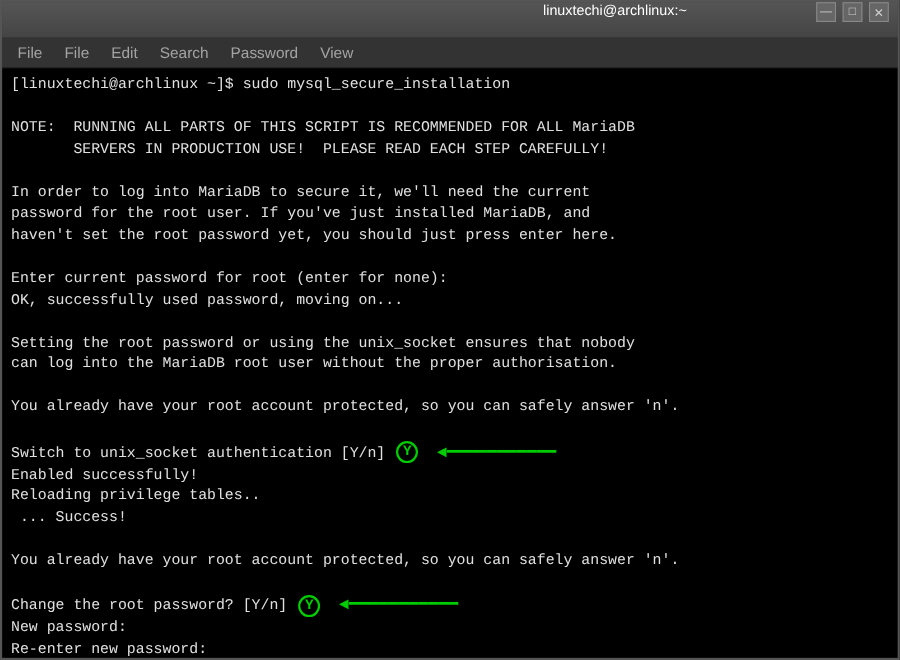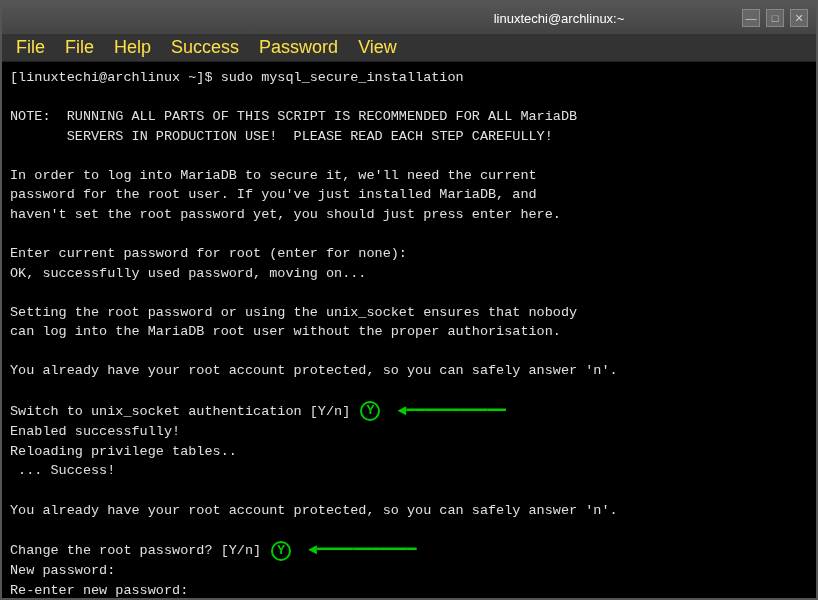--- a/index.html
+++ b/index.html
@@ -17,21 +17,20 @@
       display: flex;
       flex-direction: column;
       border: 2px solid #555;
     }
 
     
     .titlebar {
       background: linear-gradient(to bottom, #555, #444);
       height: 32px;
       display: flex;
-      align-items: center;
       justify-content: space-between;
       padding: 0 8px;
       flex-shrink: 0;
     }
 
     .titlebar-title {
       color: #fff;
       font-size: 13px;
       font-family: sans-serif;
       flex: 1;
@@ -66,22 +65,22 @@
       background: #333;
       height: 28px;
       display: flex;
       align-items: center;
       padding: 0 4px;
       flex-shrink: 0;
       border-bottom: 1px solid #222;
     }
 
     .menubar-item {
-      color: #fde047;
-      font-size: 18px;
+      color: #a3a3a3;
+      font-size: 14px;
       font-family: sans-serif;
       padding: 4px 10px;
       cursor: pointer;
     }
 
     
     .terminal {
       background: #000;
       flex: 1;
       padding: 6px 8px;
@@ -141,22 +140,22 @@
     <div class="titlebar-buttons">
       <div class="titlebar-btn">—</div>
       <div class="titlebar-btn">□</div>
       <div class="titlebar-btn">✕</div>
     </div>
   </div>
 
   <div class="menubar">
     <div class="menubar-item">File</div>
     <div class="menubar-item">File</div>
-    <div class="menubar-item">Help</div>
-    <div class="menubar-item">Success</div>
+    <div class="menubar-item">Edit</div>
+    <div class="menubar-item">Search</div>
     <div class="menubar-item">Password</div>
     <div class="menubar-item">View</div>
   </div>
 
   <div class="terminal">
     <pre><span class="prompt-line">[linuxtechi@archlinux ~]$ sudo mysql_secure_installation</span>
 
 <span class="note-text">NOTE:  RUNNING ALL PARTS OF THIS SCRIPT IS RECOMMENDED FOR ALL MariaDB
        SERVERS IN PRODUCTION USE!  PLEASE READ EACH STEP CAREFULLY!
 

